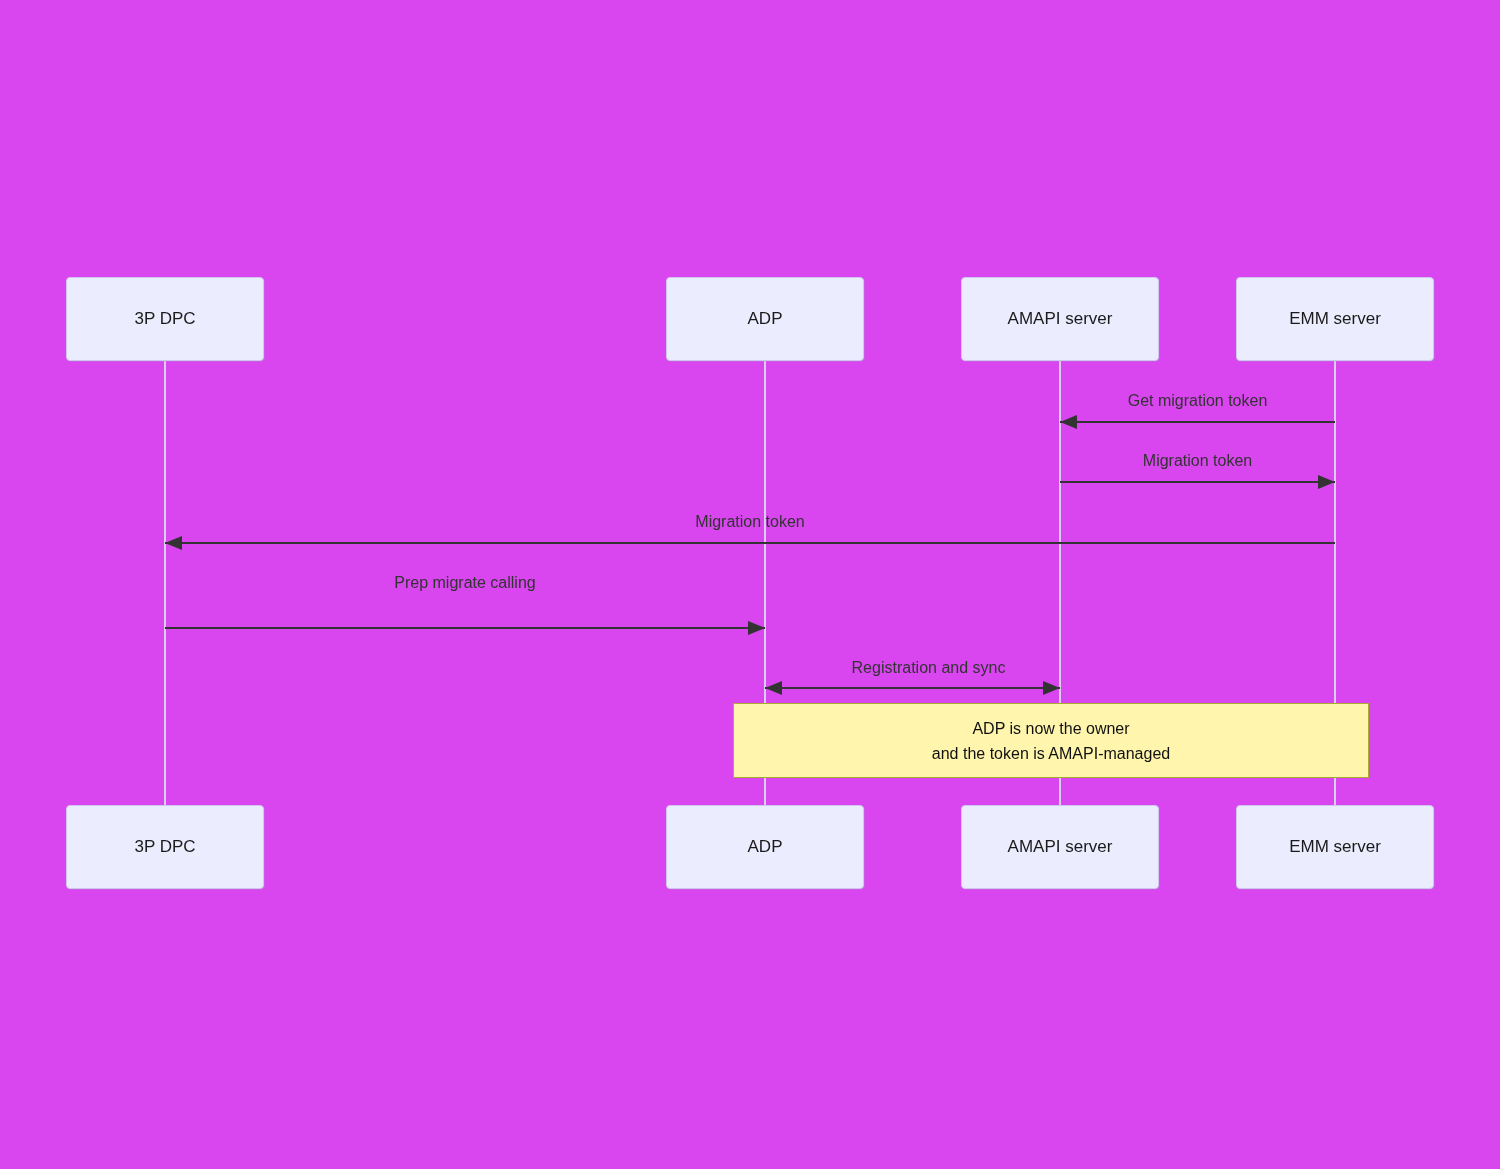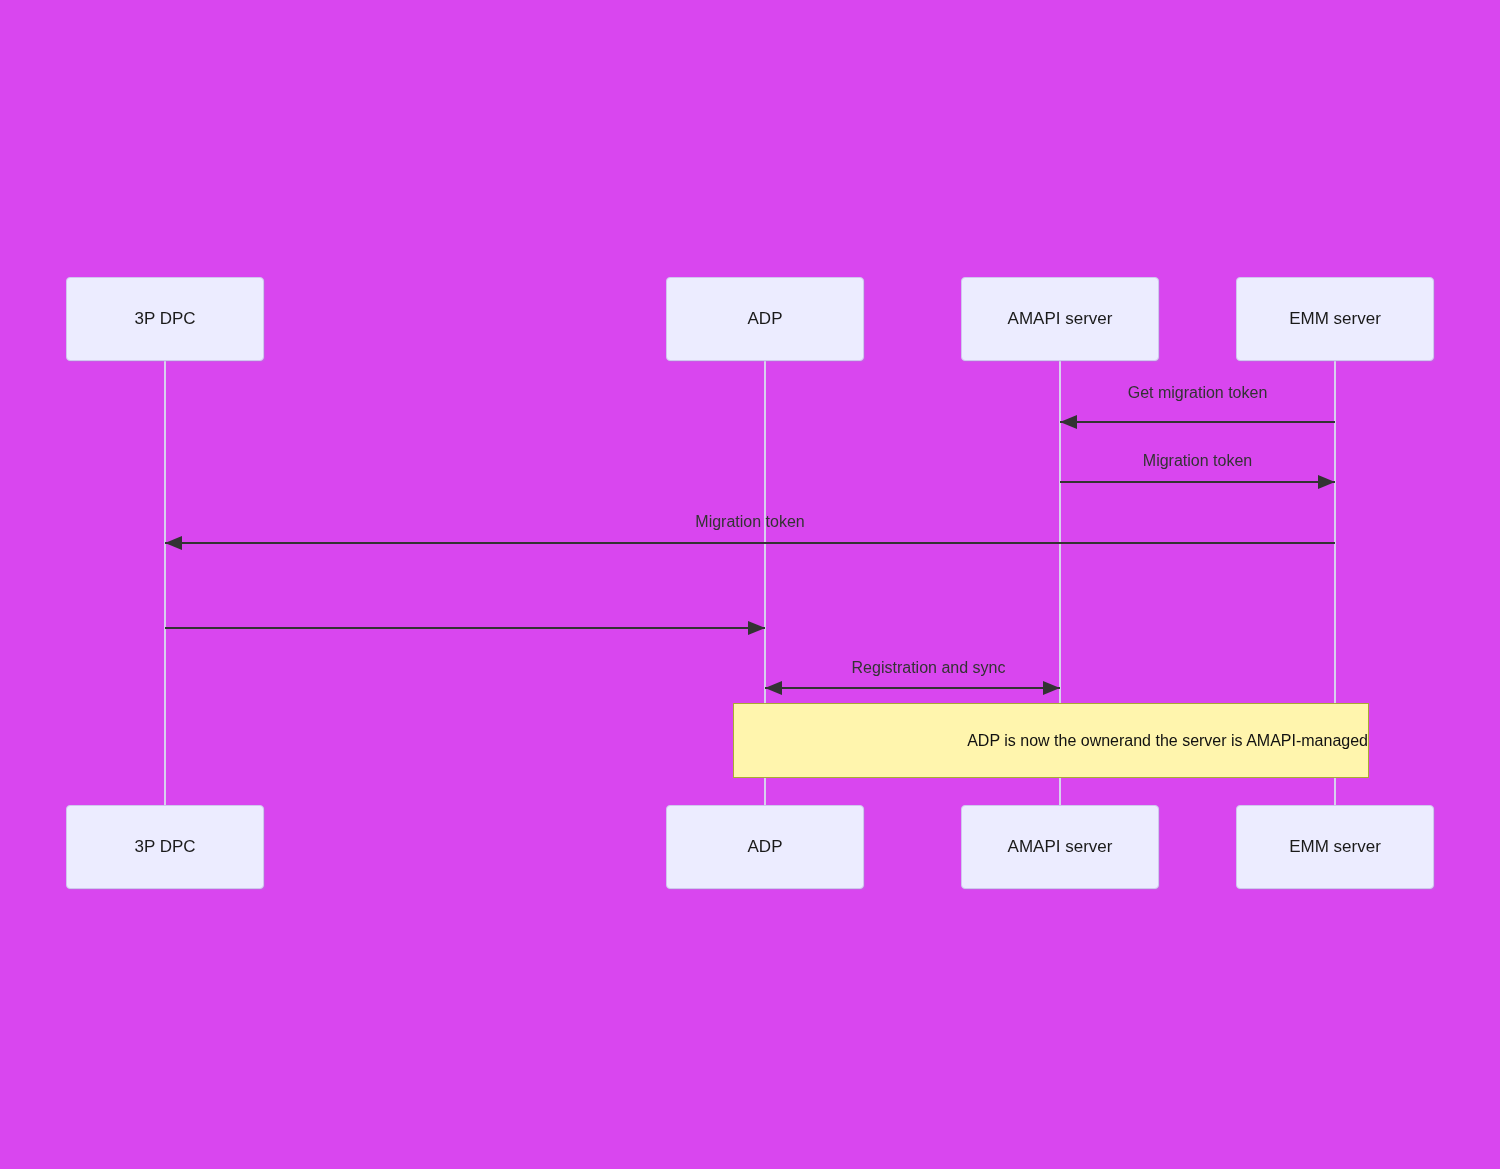--- a/index.html
+++ b/index.html
@@ -63,23 +63,23 @@
   .note {
     position: absolute;
     left: 733px;
     top: 703px;
     width: 636px;
     height: 75px;
     background: #fff5ad;
     border: 1px solid #aaaa33;
     box-sizing: border-box;
     display: flex;
-    flex-direction: row;
+    flex-direction: column;
     align-items: center;
-    justify-content: flex-end;
+    justify-content: center;
     font-size: 16px;
     line-height: 25px;
     color: #111111;
   }
 </style>
 </head>
 <body>
 
 <div class="canvas">
 
@@ -94,45 +94,46 @@
   <div class="actor" style="left:666px;top:277px;">
     <span>ADP</span>
   </div>
   <div class="actor" style="left:961px;top:277px;">
     <span>AMAPI server</span>
   </div>
   <div class="actor" style="left:1236px;top:277px;">
     <span>EMM server</span>
   </div>
 
-  <div class="msg-label" style="left:1060px;top:381px;width:275px;">Get migration token</div>
+  <div class="msg-label" style="left:1060px;top:389px;width:275px;">Get migration token</div>
   <div class="msg-line" style="left:1060px;top:421px;width:275px;"></div>
   <div class="arrowhead left" style="left:1060px;top:415px;"></div>
 
   <div class="msg-label" style="left:1060px;top:449px;width:275px;">Migration token</div>
   <div class="msg-line" style="left:1060px;top:481px;width:275px;"></div>
   <div class="arrowhead right" style="left:1318px;top:475px;"></div>
 
   <div class="msg-label" style="left:165px;top:510px;width:1170px;">Migration token</div>
   <div class="msg-line" style="left:165px;top:542px;width:1170px;"></div>
   <div class="arrowhead left" style="left:165px;top:536px;"></div>
 
   <div class="msg-label" style="left:165px;top:571px;width:600px;">
+    <div>Prep migrate calling</div>
   </div>
   <div class="msg-line" style="left:165px;top:627px;width:600px;"></div>
   <div class="arrowhead right" style="left:748px;top:621px;"></div>
 
   <div class="msg-label" style="left:765px;top:656px;width:295px;margin-left:16px;">Registration and sync</div>
   <div class="msg-line" style="left:765px;top:687px;width:295px;"></div>
   <div class="arrowhead left" style="left:765px;top:681px;"></div>
   <div class="arrowhead right" style="left:1043px;top:681px;"></div>
 
   <div class="note">
     <div>ADP is now the owner</div>
-    <div>and the server is AMAPI-managed</div>
+    <div>and the token is AMAPI-managed</div>
   </div>
 
   <div class="actor" style="left:66px;top:805px;">
     <span>3P DPC</span>
   </div>
   <div class="actor" style="left:666px;top:805px;">
     <span>ADP</span>
   </div>
   <div class="actor" style="left:961px;top:805px;">
     <span>AMAPI server</span>

